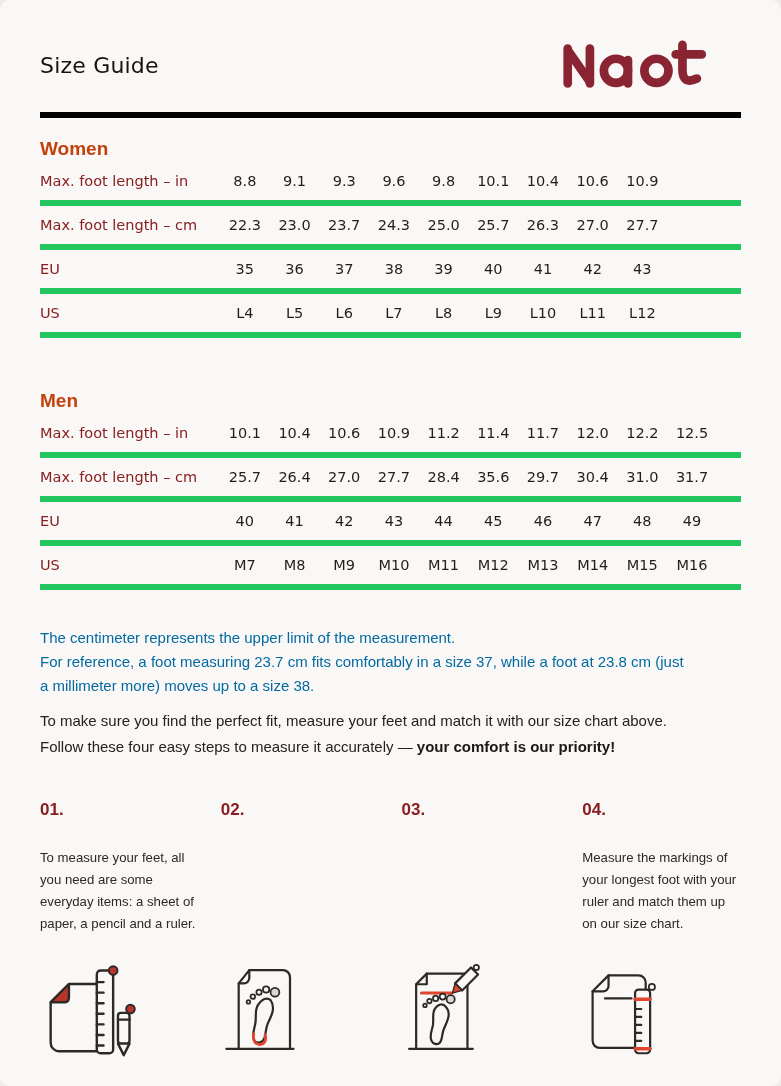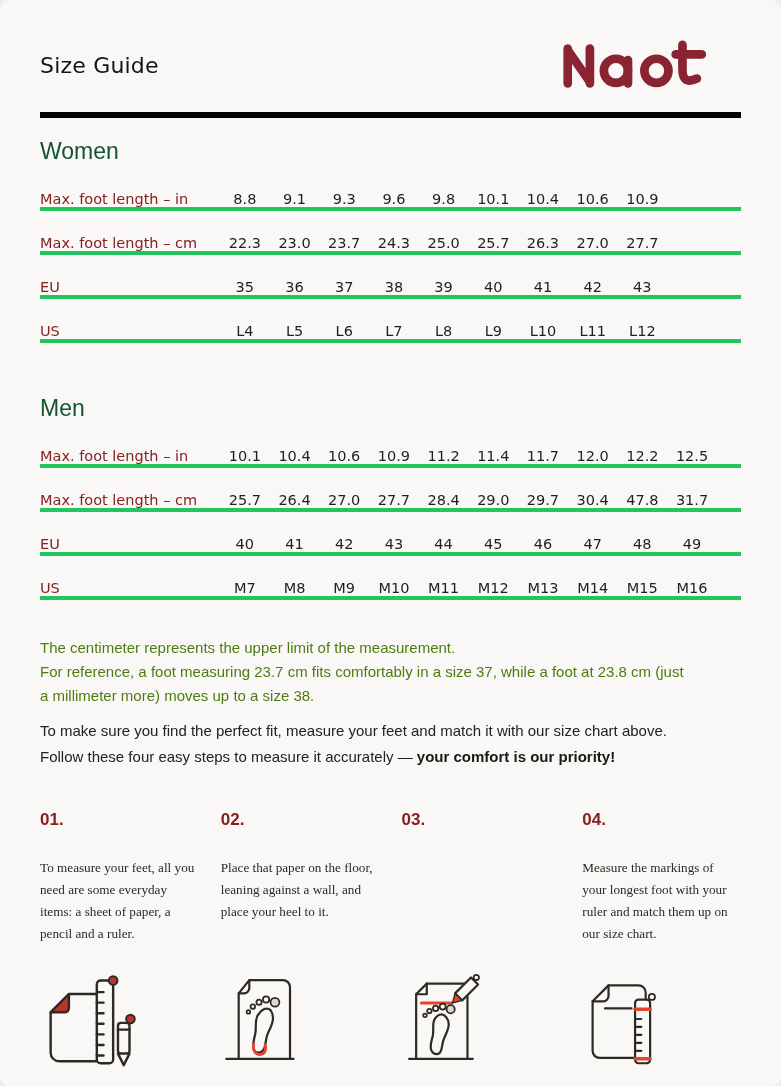--- a/index.html
+++ b/index.html
@@ -24,43 +24,43 @@
   h1.title {
     font-family: "DejaVu Sans", sans-serif;
     font-size: 22px; font-weight: normal; color: #161412;
     letter-spacing: .2px;
   }
   .logo svg { display: block; }
 
   
   section.size-table h2 {
     margin-top: 20px; margin-bottom: 2px;
-    font-size: 23px; font-weight: normal; color: #14532d;
+    font-size: 19px; font-weight: bold; color: #c2410c;
   }
   section.size-table.men h2 { margin-top: 52px; }
   .trow {
-    display: flex; align-items: flex-end;
+    display: flex; align-items: center;
     height: 44px;
-    border-bottom: 4px solid #22c55e;
+    border-bottom: 6px solid #22c55e;
   }
   .tlabel {
     width: 180px; flex: 0 0 180px;
     font-family: "DejaVu Sans", sans-serif;
     font-size: 14.5px; color: #881f22;
   }
   .tcell {
     width: 49.7px; flex: 0 0 49.7px;
     text-align: center;
     font-family: "DejaVu Sans", sans-serif;
     font-size: 14.5px; color: #211f1d;
   }
 
   
   .notes { margin-top: 36px; max-width: 650px; }
-  .notes p { font-size: 15px; line-height: 24px; color: #4d7c0f; }
+  .notes p { font-size: 15px; line-height: 24px; color: #0369a1; }
 
   
   h3.howto {
     margin-top: 34px;
     font-size: 15.5px; font-weight: bold; color: #171512;
   }
   p.intro {
     margin-top: 10px; max-width: 645px;
     font-size: 15px; line-height: 26px; color: #242220;
   }
@@ -71,21 +71,21 @@
     margin-top: 40px;
     display: grid;
     grid-template-columns: repeat(4, 1fr);
     column-gap: 22px;
   }
   .step .num {
     font-size: 17px; font-weight: bold; color: #8a1d20;
     margin-bottom: 7px;
   }
   .step .txt {
-    font-family: Liberation Serif, serif;
+    font-family: Liberation Sans, sans-serif;
     font-size: 13.2px; line-height: 22px; color: #2b2926; margin-top: 27px;
   }
   .icon-cell { margin-top: 24px; }
   .icon-cell svg { display: block; }
 </style>
 </head>
 <body>
 
 <div class="page">
 
@@ -177,24 +177,24 @@
           <div class="tcell">12.2</div>
           <div class="tcell">12.5</div>
         </div>
         <div class="trow">
           <div class="tlabel">Max. foot length – cm</div>
           <div class="tcell">25.7</div>
           <div class="tcell">26.4</div>
           <div class="tcell">27.0</div>
           <div class="tcell">27.7</div>
           <div class="tcell">28.4</div>
-          <div class="tcell">29.0</div>
+          <div class="tcell">35.6</div>
           <div class="tcell">29.7</div>
           <div class="tcell">30.4</div>
-          <div class="tcell">47.8</div>
+          <div class="tcell">31.0</div>
           <div class="tcell">31.7</div>
         </div>
         <div class="trow">
           <div class="tlabel">EU</div>
           <div class="tcell">40</div>
           <div class="tcell">41</div>
           <div class="tcell">42</div>
           <div class="tcell">43</div>
           <div class="tcell">44</div>
           <div class="tcell">45</div>
@@ -227,21 +227,20 @@
 
   <p class="intro"><span>To make sure you find the perfect fit, measure your feet and match it with our size chart above. Follow these four easy steps to measure it accurately — </span><strong>your comfort is our priority!</strong></p>
 
   <div class="steps">
       <div class="step">
         <div class="num">01.</div>
         <div class="txt">To measure your feet, all you need are some everyday items: a sheet of paper, a pencil and a ruler.</div>
       </div>
       <div class="step">
         <div class="num">02.</div>
-        <div class="txt">Place that paper on the floor, leaning against a wall, and place your heel to it.</div>
       </div>
       <div class="step">
         <div class="num">03.</div>
       </div>
       <div class="step">
         <div class="num">04.</div>
         <div class="txt">Measure the markings of your longest foot with your ruler and match them up on our size chart.</div>
       </div>
       <div class="icon-cell">
   <svg width="104" height="100" viewBox="0 0 104 104">

